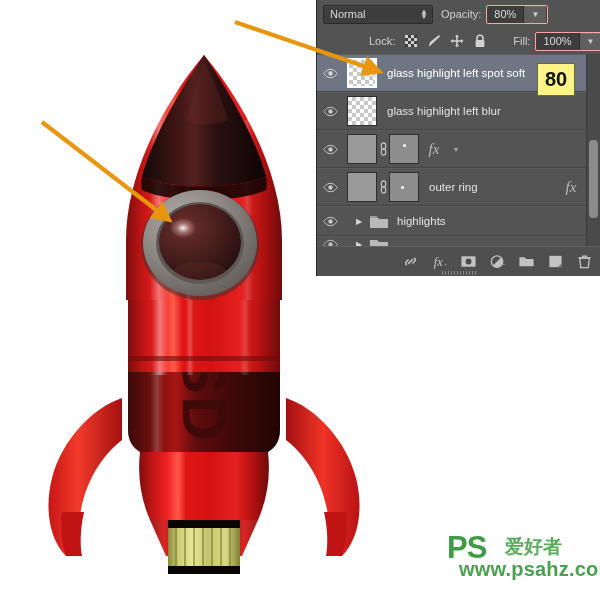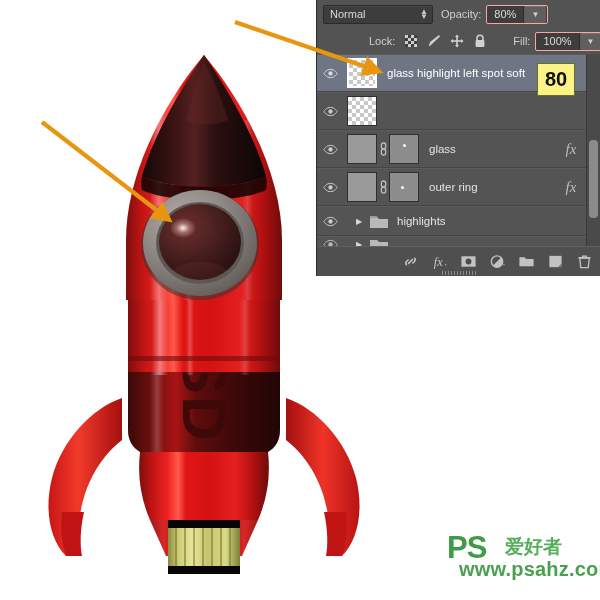--- a/index.html
+++ b/index.html
@@ -389,20 +389,21 @@
     <div class="row">
       <div class="eye-cell">
         <svg class="eye" viewBox="0 0 18 12">
           <path d="M9 1 C14 1 17 6 17 6 C17 6 14 11 9 11 C4 11 1 6 1 6 C1 6 4 1 9 1 Z" fill="none" stroke="#cbcbcb" stroke-width="1.2"></path>
           <circle cx="9" cy="6" r="2.6" fill="#cbcbcb"></circle>
         </svg>
       </div>
       <div class="thumbwrap">
         <div class="thumb checker"></div>
       </div>
+      <div class="lname">glass highlight left blur</div>
     </div>
 
     <div class="row">
       <div class="eye-cell">
         <svg class="eye" viewBox="0 0 18 12">
           <path d="M9 1 C14 1 17 6 17 6 C17 6 14 11 9 11 C4 11 1 6 1 6 C1 6 4 1 9 1 Z" fill="none" stroke="#cbcbcb" stroke-width="1.2"></path>
           <circle cx="9" cy="6" r="2.6" fill="#cbcbcb"></circle>
         </svg>
       </div>
       <div class="thumbwrap">
@@ -410,21 +411,20 @@
         <span class="chain">
           <svg viewBox="0 0 10 16">
             <rect x="2.5" y="1" width="5" height="7" rx="2.5" fill="none" stroke="#c9c9c9" stroke-width="1.3"></rect>
             <rect x="2.5" y="8" width="5" height="7" rx="2.5" fill="none" stroke="#c9c9c9" stroke-width="1.3"></rect>
           </svg>
         </span>
         <div class="thumb mask">
             <span class="dot"></span>
           </div>
       </div>
-      <div class="lname">glass</div>
       <div class="fxcell">fx</div>
       <div class="fxarrow">▼</div>
     </div>
 
     <div class="row">
       <div class="eye-cell">
         <svg class="eye" viewBox="0 0 18 12">
           <path d="M9 1 C14 1 17 6 17 6 C17 6 14 11 9 11 C4 11 1 6 1 6 C1 6 4 1 9 1 Z" fill="none" stroke="#cbcbcb" stroke-width="1.2"></path>
           <circle cx="9" cy="6" r="2.6" fill="#cbcbcb"></circle>
         </svg>

